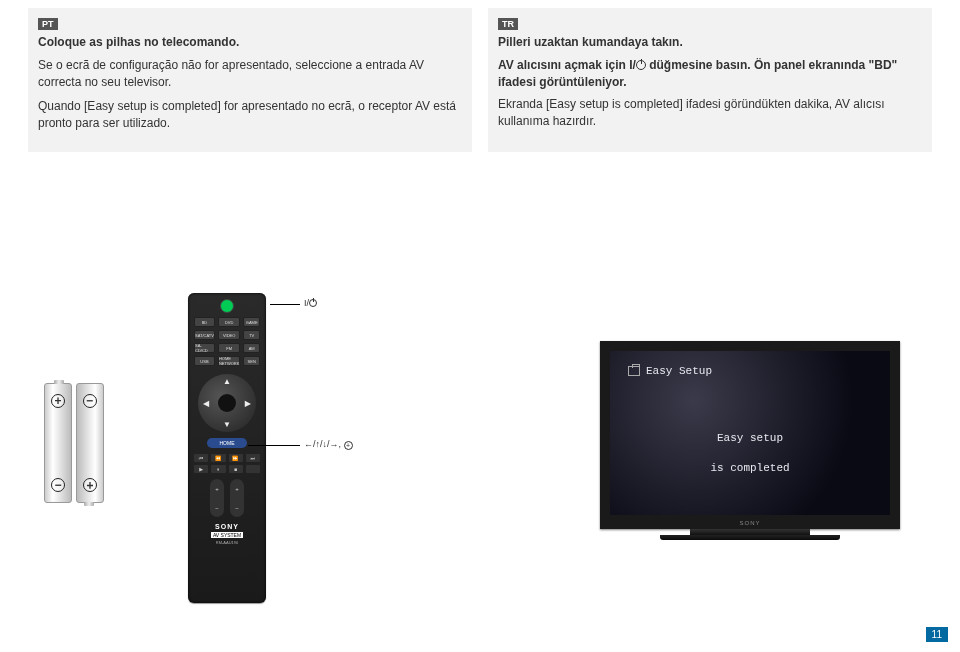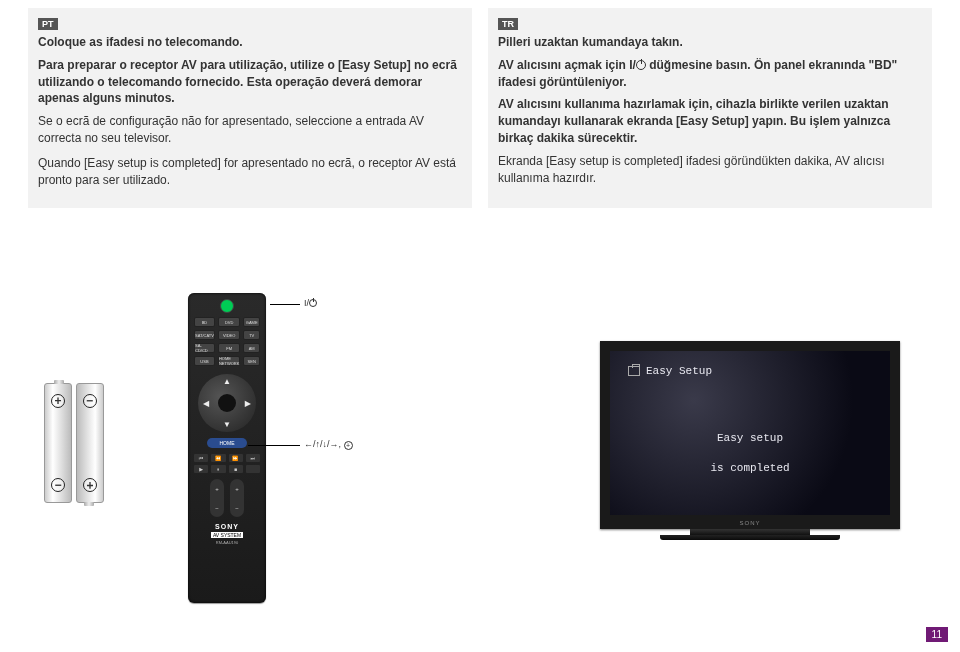--- a/index.html
+++ b/index.html
@@ -192,43 +192,41 @@
   }
   .tv-screen .setup-hdr{padding:14px 18px;display:flex;align-items:center;gap:6px;}
   .tv-screen .setup-body{flex:1;display:flex;flex-direction:column;align-items:center;justify-content:center;gap:18px;}
   .tv-stand{width:120px;height:6px;background:linear-gradient(180deg,#333,#111);margin:0 auto;position:relative;}
   .tv-stand::before{content:"";position:absolute;left:-30px;right:-30px;bottom:-5px;height:5px;background:linear-gradient(180deg,#222,#0a0a0a);border-radius:0 0 3px 3px;}
   .tv-brand{position:absolute;bottom:-11px;left:0;right:0;text-align:center;color:#888;font-size:6px;letter-spacing:1px;}
   .toolbox-icon{width:12px;height:10px;border:1px solid #aaa;position:relative;}
   .toolbox-icon::before{content:"";position:absolute;top:-3px;left:3px;width:6px;height:3px;border:1px solid #aaa;border-bottom:none;}
   .page-num{
     position:absolute;right:12px;bottom:10px;
-    background:#701a75;color:#fff;font-size:10px;padding:2px 6px;
+    background:#0369a1;color:#fff;font-size:10px;padding:2px 6px;
   }
 </style>
 </head>
 <body>
 
 <div class="columns">
 
   <div class="col">
     <span class="lang-badge">PT</span>
-    <p class="bold">Coloque as ifadesi no telecomando.</p>
-    <p class="bold">Para preparar o receptor AV para utilização, utilize o [Easy Setup] no ecrã utilizando o telecomando fornecido. Esta operação deverá demorar apenas alguns minutos.</p>
+    <p class="bold">Coloque as pilhas no telecomando.</p>
     <p class="para">Se o ecrã de configuração não for apresentado, seleccione a entrada AV correcta no seu televisor.</p>
     <p class="para">Quando [Easy setup is completed] for apresentado no ecrã, o receptor AV está pronto para ser utilizado.</p>
   </div>
 
   <div class="col">
     <span class="lang-badge">TR</span>
     <p class="bold">Pilleri uzaktan kumandaya takın.</p>
     <p class="bold">
       <span>AV alıcısını açmak için </span><span>I/</span><span class="power-icon"></span><span> düğmesine basın. Ön panel ekranında "BD" ifadesi görüntüleniyor.</span>
     </p>
-    <p class="bold">AV alıcısını kullanıma hazırlamak için, cihazla birlikte verilen uzaktan kumandayı kullanarak ekranda [Easy Setup] yapın. Bu işlem yalnızca birkaç dakika sürecektir.</p>
     <p class="para">Ekranda [Easy setup is completed] ifadesi göründükten dakika, AV alıcısı kullanıma hazırdır.</p>
   </div>
 </div>
 
 <div class="graphics">
 
   <div class="batteries">
     <div class="battery">
       <div class="cap"></div>
       <div class="sign">+</div>

